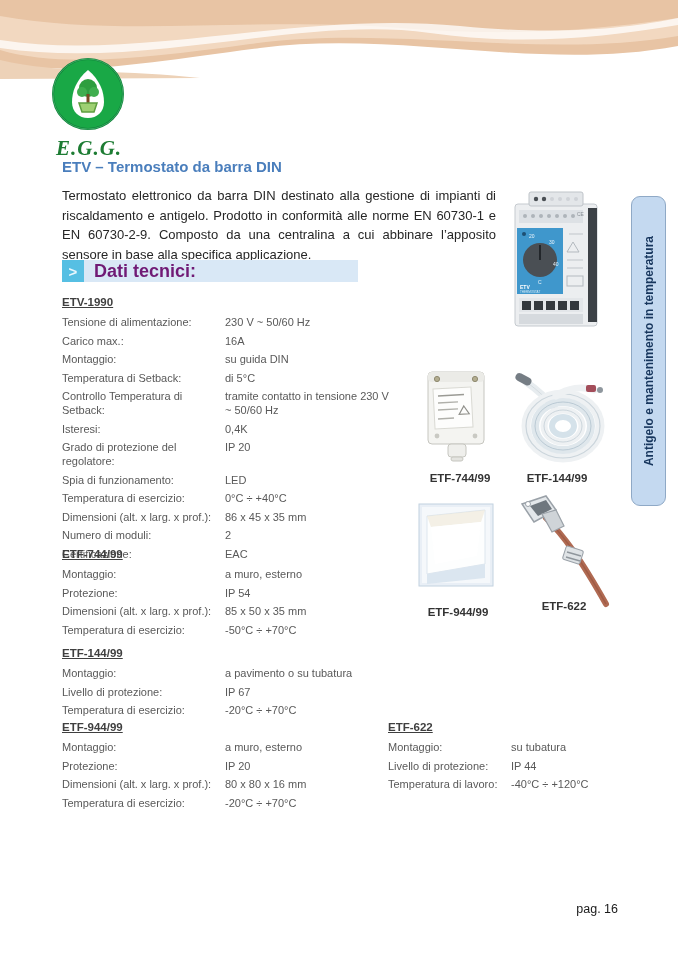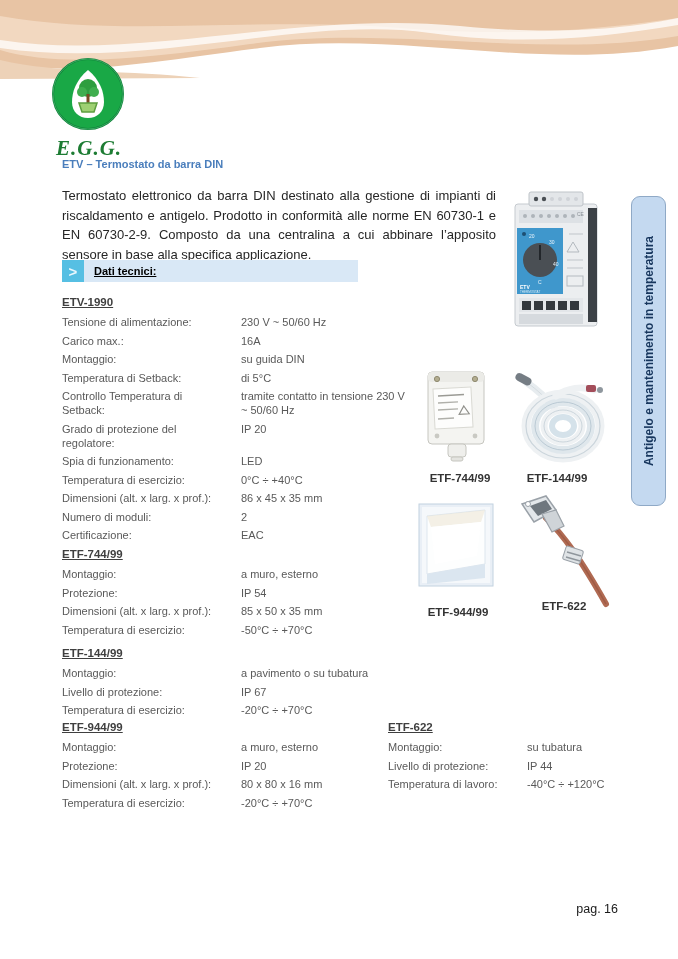--- a/index.html
+++ b/index.html
@@ -16,45 +16,45 @@
   
   .logo-wrap{left:52px;top:58px;width:120px;}
   .logo-circle{width:72px;height:72px;}
   .brand-text{
     font-family:"Liberation Serif","DejaVu Serif",serif;
     font-style:italic;font-weight:bold;color:#1d7c33;
     font-size:21px;letter-spacing:1px;margin-top:2px;margin-left:4px;
   }
 
   
-  .doc-title{left:62px;top:158px;width:440px;font-size:11px;font-weight:bold;color:#4a7ebc;}
+  .doc-title{left:62px;top:158px;width:440px;font-size:15px;font-weight:bold;color:#4a7ebc;}
   .doc-desc{
     left:62px;top:186px;width:434px;font-size:13px;line-height:19.5px;
     color:#262626;text-align:justify;
   }
 
   
   .tech-bar{
     left:62px;top:260px;width:296px;height:22px;background:#d9e8f6;
     display:flex;align-items:center;
   }
   .tech-bar .arrow-box{
     width:22px;height:22px;background:#56bfe3;color:#eaf7fd;
     display:flex;align-items:center;justify-content:center;
     font-weight:bold;font-size:15px;flex:none;
   }
-  .tech-bar .tech-label{margin-left:10px;font-size:11px;font-weight:bold;color:#000000;text-decoration:underline;}
+  .tech-bar .tech-label{margin-left:10px;font-size:18px;font-weight:bold;color:#701a75;}
 
   
   .spec-section{font-size:11px;color:#595959;}
   .spec-model{
     font-size:11.5px;font-weight:bold;color:#3f3f3f;
     text-decoration:underline;margin:0 0 7px 0;
   }
-  .spec-row{display:flex;align-items:flex-start;line-height:14px;margin-bottom:4.5px;gap:16px;}
+  .spec-row{display:flex;align-items:flex-start;line-height:14px;margin-bottom:4.5px;}
   .spec-rows .spec-label{width:163px;flex:none;}
   .spec-rows .spec-value{white-space:pre-line;}
   .narrow .spec-label{width:123px;}
   #section-etv1990{left:62px;top:296px;width:365px;}
   #section-etf744{left:62px;top:548px;width:365px;}
   #section-etf144{left:62px;top:647px;width:365px;}
   #section-etf944{left:62px;top:721px;width:325px;}
   #section-etf622{left:388px;top:721px;width:240px;}
 
   
@@ -128,20 +128,24 @@
         <span class="spec-value">su guida DIN</span>
       </div>
       <div class="spec-row">
         <span class="spec-label">Temperatura di Setback:</span>
         <span class="spec-value">di 5°C</span>
       </div>
       <div class="spec-row">
         <span class="spec-label">Controllo Temperatura di Setback:</span>
         <span class="spec-value">tramite contatto in tensione 230 V
 ~ 50/60 Hz</span>
+      </div>
+      <div class="spec-row">
+        <span class="spec-label">Isteresi:</span>
+        <span class="spec-value">0,4K</span>
       </div>
       <div class="spec-row">
         <span class="spec-label">Grado di protezione del regolatore:</span>
         <span class="spec-value">IP 20</span>
       </div>
       <div class="spec-row">
         <span class="spec-label">Spia di funzionamento:</span>
         <span class="spec-value">LED</span>
       </div>
       <div class="spec-row">

